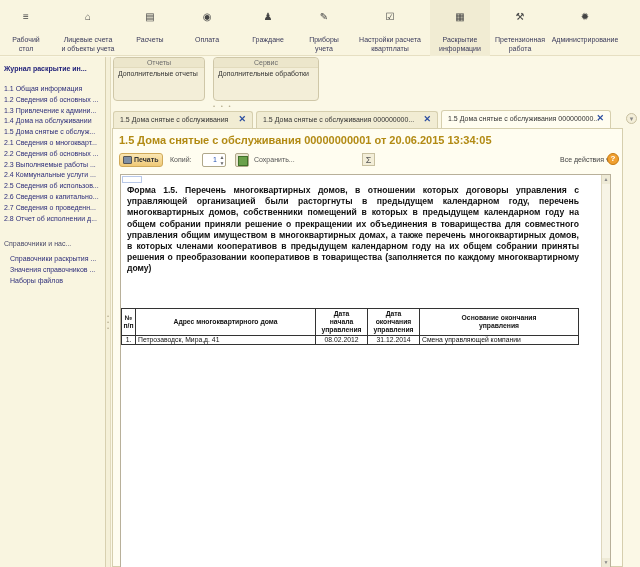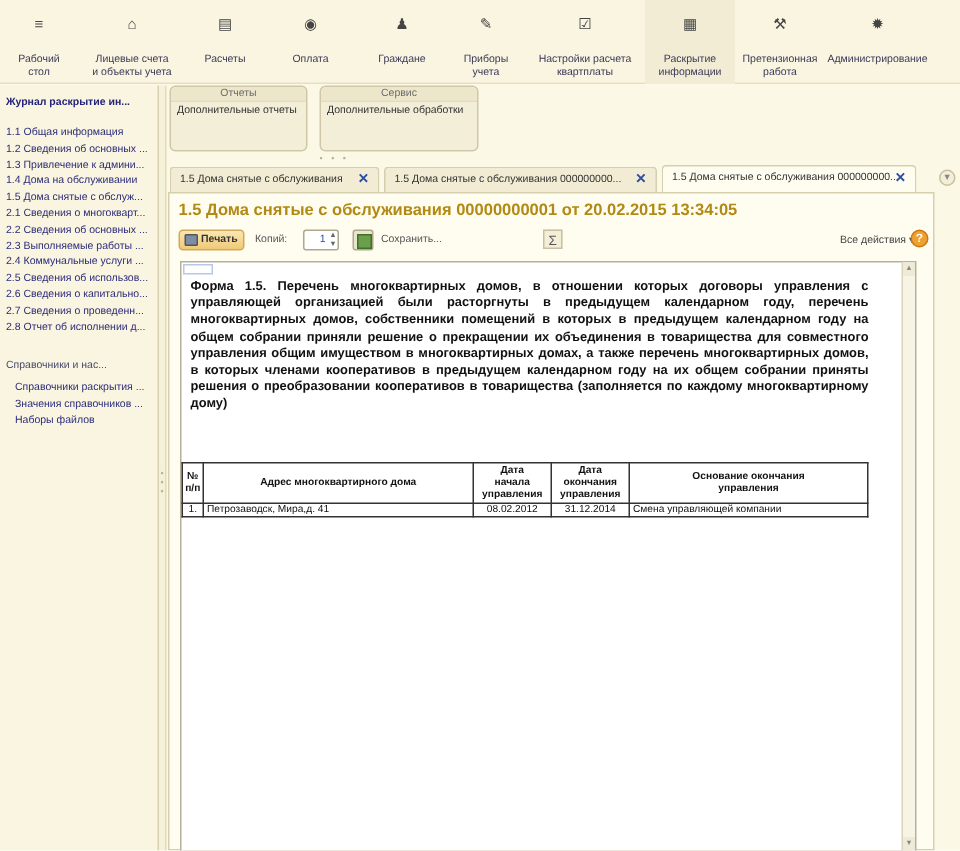--- a/index.html
+++ b/index.html
@@ -204,21 +204,21 @@
     <span class="x">✕</span>
   </div>
   <div class="tab active" style="left:328px; width:170px;">
     <span>1.5 Дома снятые с обслуживания 000000000...</span>
     <span class="x">✕</span>
   </div>
 </div>
 <div class="tabs-more">▾</div>
 
 <div class="docwin">
-  <div class="doctitle">1.5 Дома снятые с обслуживания 00000000001 от 20.02.2015 13:34:05</div>
+  <div class="doctitle">1.5 Дома снятые с обслуживания 00000000001 от 20.06.2015 13:34:05</div>
 
   <div class="toolbar">
     <div class="btn-print">
       <span class="pico"></span>
       <span>Печать</span>
     </div>
     <span class="copies-lbl">Копий:</span>
     <div class="copies-input">1</div>
     <div class="spin">▲<br>▼</div>
     <div class="btn-save-ico"></div>

